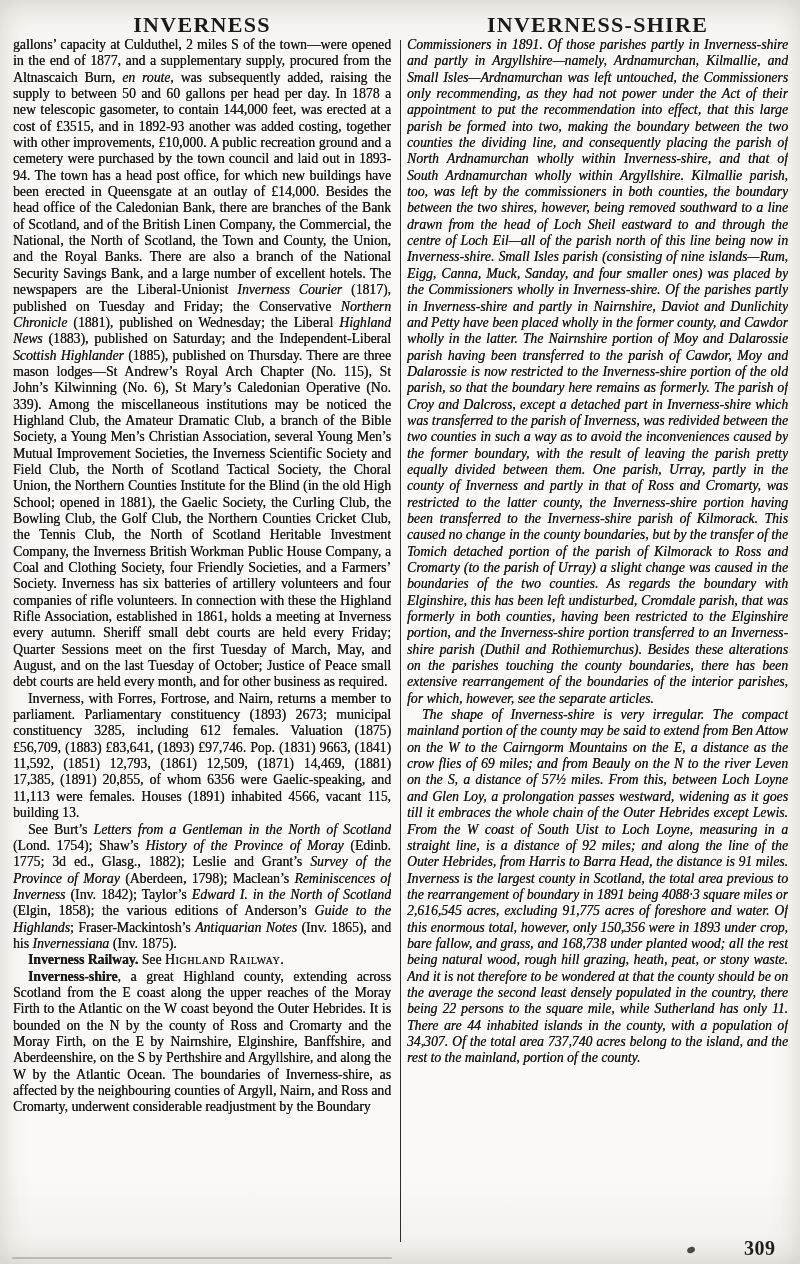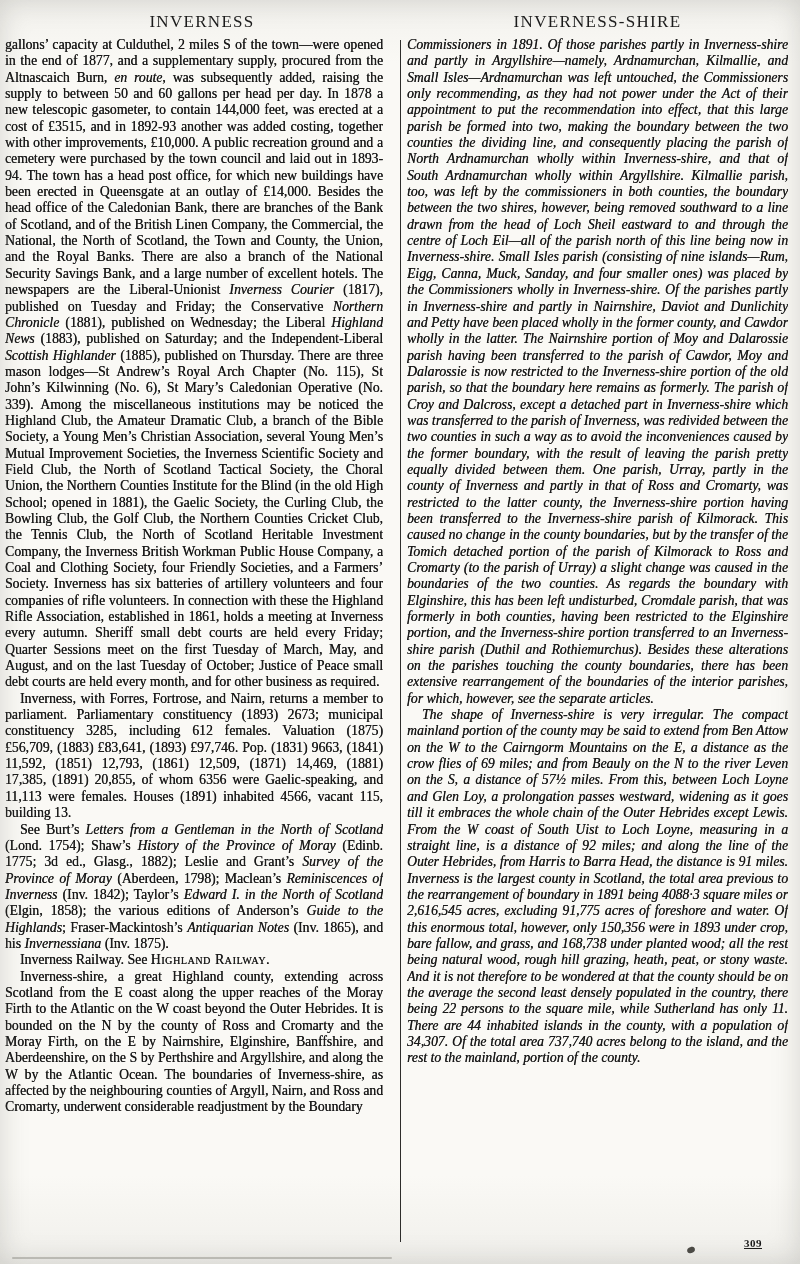--- a/index.html
+++ b/index.html
@@ -10,45 +10,45 @@
     font-family: "Liberation Serif", serif;
     color: #1b1b1b;
   }
   .page { position: absolute; inset: 0; }
   .page::after { 
     content: ""; position: absolute; inset: 0; pointer-events: none;
     box-shadow: inset 0 0 28px rgba(120,118,110,0.28);
   }
   .running-head {
     position: absolute; top: 12px; height: 22px;
-    font-weight: normal; font-size: 17px; letter-spacing: 1.3px;
+    font-weight: bold; font-size: 22px; letter-spacing: 1.3px;
     text-align: center; white-space: nowrap;
   }
   .running-head.left  { left: 13px;  width: 378px; }
   .running-head.right { left: 407px; width: 381px; }
   .col-rule {
     position: absolute; left: 400px; top: 40px;
     width: 1px; height: 1202px; background: #2e2d2b;
   }
   .column {
     position: absolute; top: 37px; height: 1218px; overflow: hidden;
     font-size: 13.7px; line-height: 16.35px;
     text-align: justify; text-justify: inter-word;
     text-shadow: 0.25px 0 0 currentColor; 
   }
-  .column.left-col  { left: 5px;  width: 378px; }
+  .column.left-col  { left: 13px;  width: 378px; }
   .column.right-col { left: 407px; width: 381px; font-style: italic; }
   .column p { margin: 0; padding: 0; }
   .column p.indent { text-indent: 15px; }
   .run-i  { font-style: italic; }
-  .run-b  { font-weight: normal; }
+  .run-b  { font-weight: bold; }
   .run-sc { font-variant: small-caps; letter-spacing: 0.6px; font-family: Liberation Serif, serif; }
   .page-number {
     position: absolute; left: 744px; top: 1237px;
-    font-size: 11px; font-weight: 600; letter-spacing: 0.5px; text-decoration: underline;
+    font-size: 20px; font-weight: 600; letter-spacing: 0.5px;
   }
   .ink-blot {
     position: absolute; left: 687px; top: 1247px;
     width: 8px; height: 6px; background: #4a4944;
     border-radius: 60% 40% 55% 45%; transform: rotate(-15deg);
   }
   .scan-line {
     position: absolute; left: 12px; top: 1257px;
     width: 380px; height: 2px; background: #9b9a94;
     opacity: 0.55; border-radius: 1px;

